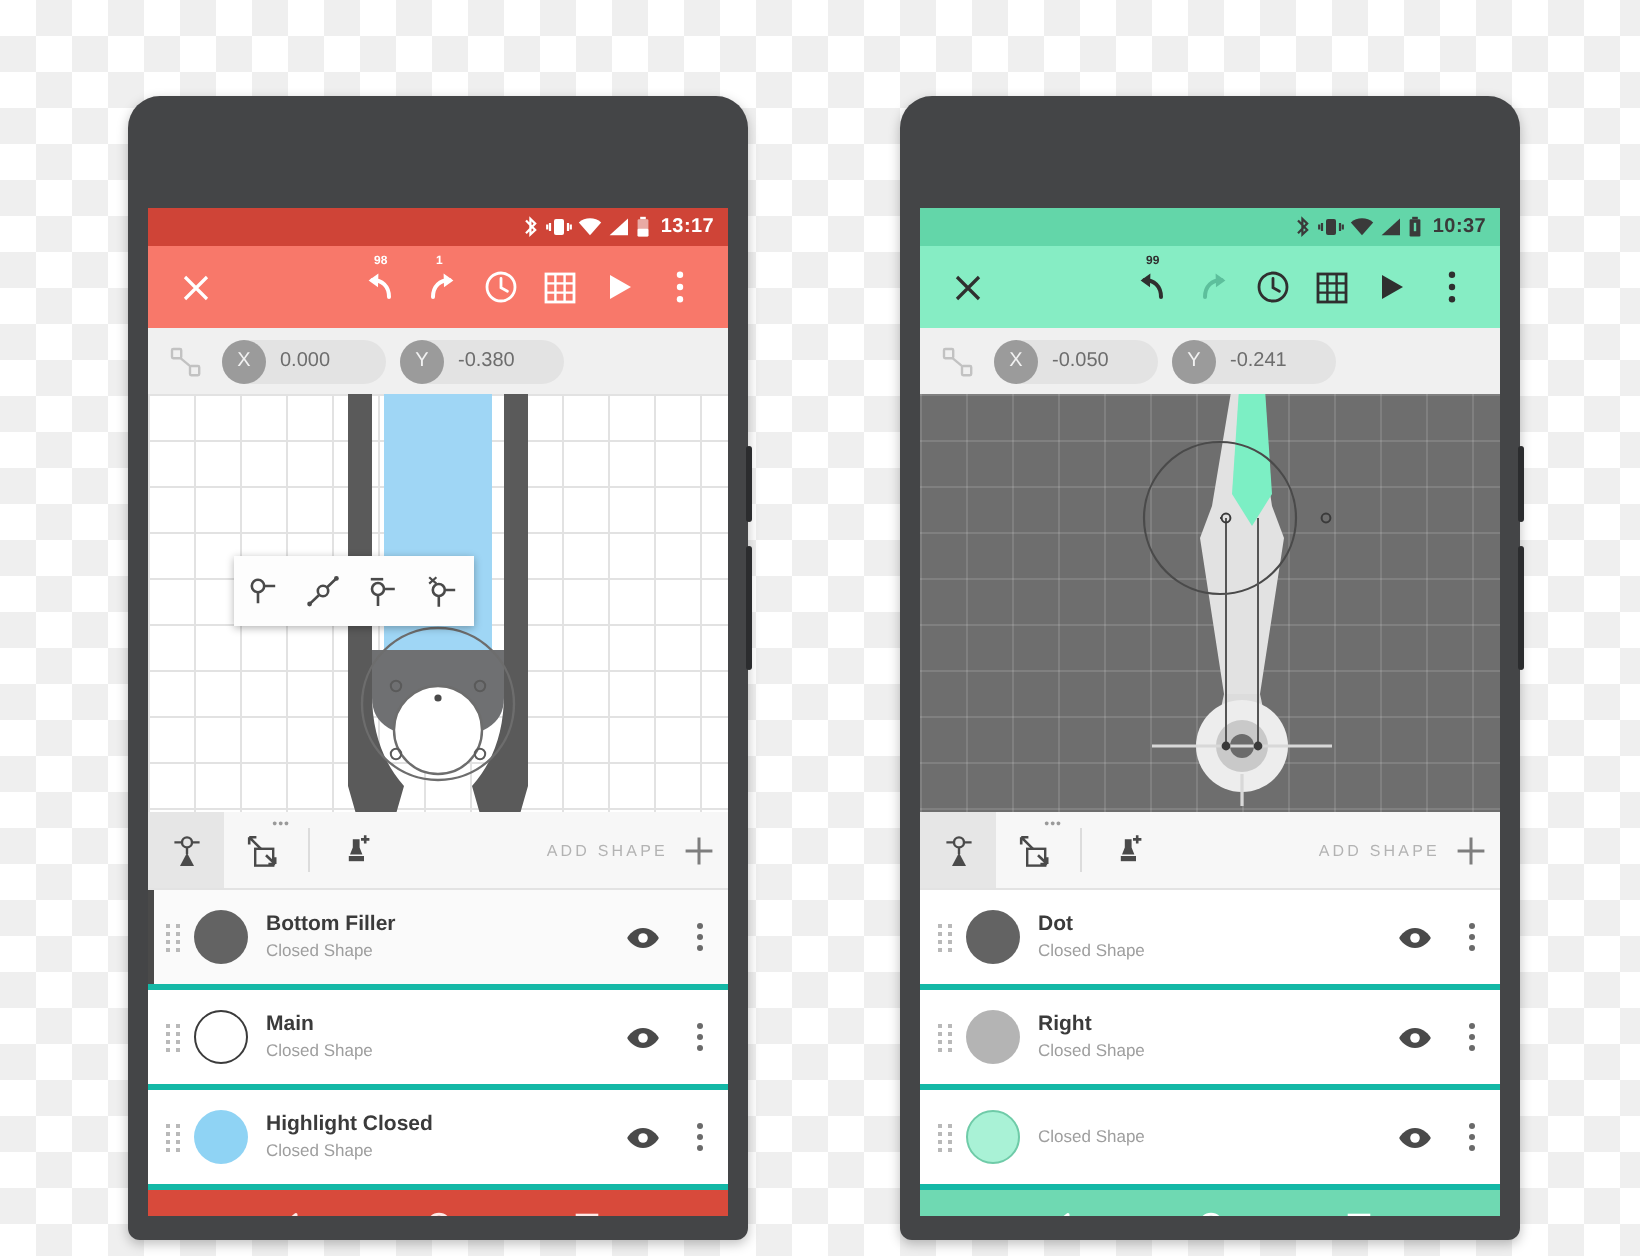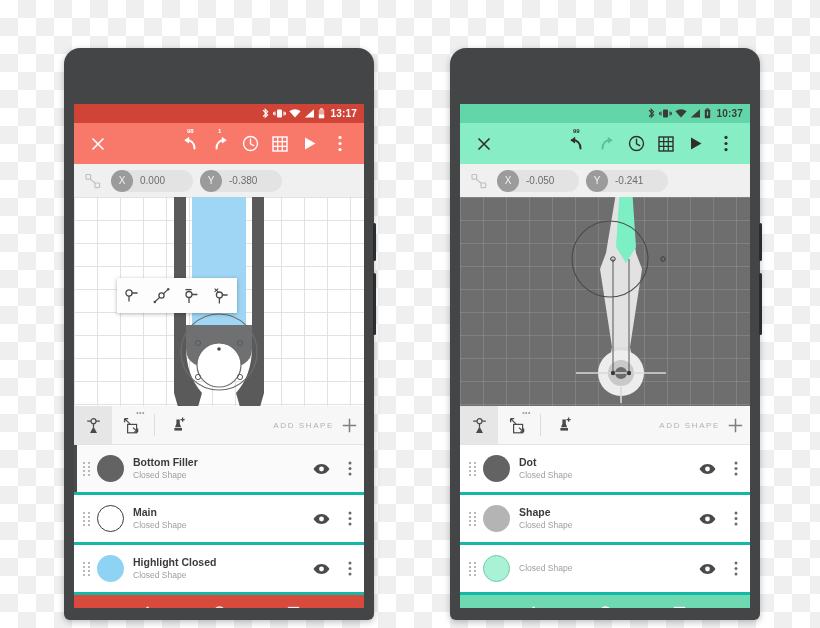--- a/index.html
+++ b/index.html
@@ -580,21 +580,21 @@
                 <rect x="5" y="4" width="2" height="2"></rect>
                 <rect x="0" y="8" width="2" height="2"></rect>
                 <rect x="5" y="8" width="2" height="2"></rect>
                 <rect x="0" y="12" width="2" height="2"></rect>
                 <rect x="5" y="12" width="2" height="2"></rect>
               </g>
             </svg>
         </div>
         <div class="swatch" style="background:#B4B4B4;"></div>
         <div class="ltext">
-          <div class="lname">Shape</div>
+          <div class="lname">Right</div>
           <div class="lsub">Closed Shape</div>
         </div>
         <div class="eye">
           <svg width="17" height="12" viewBox="0 0 17 12">
               <path d="M8.5 1C4.4 1 1.4 4.2 0.6 6c.8 1.8 3.8 5 7.9 5s7.1-3.2 7.9-5C15.6 4.2 12.6 1 8.5 1Z" fill="#4a4a4a"></path>
               <circle cx="8.5" cy="6" r="2.4" fill="#fff"></circle>
             </svg>
         </div>
         <div class="kebab">
           <svg width="4" height="15" viewBox="0 0 4 15">

